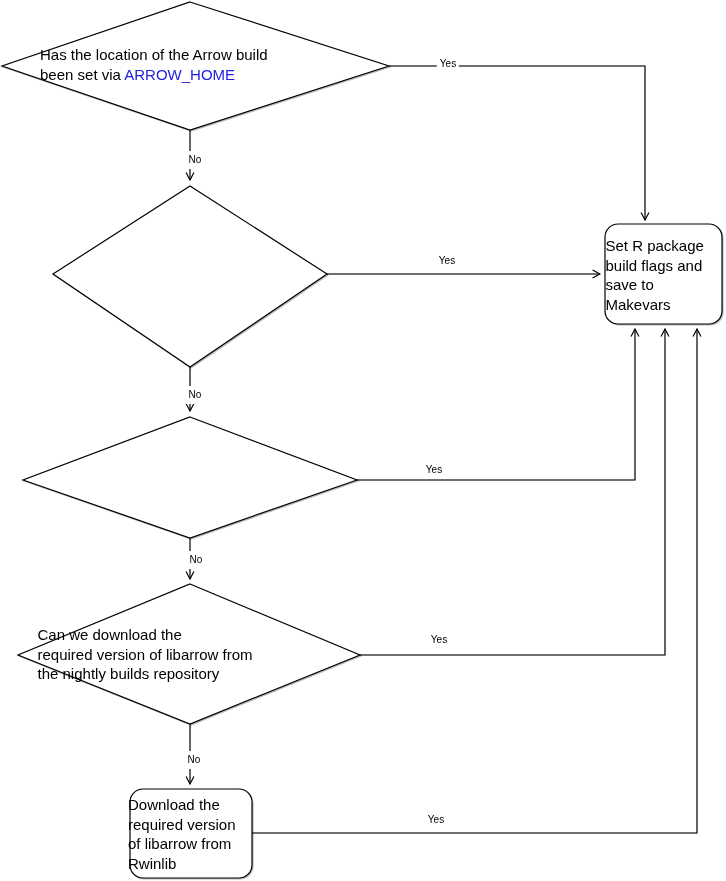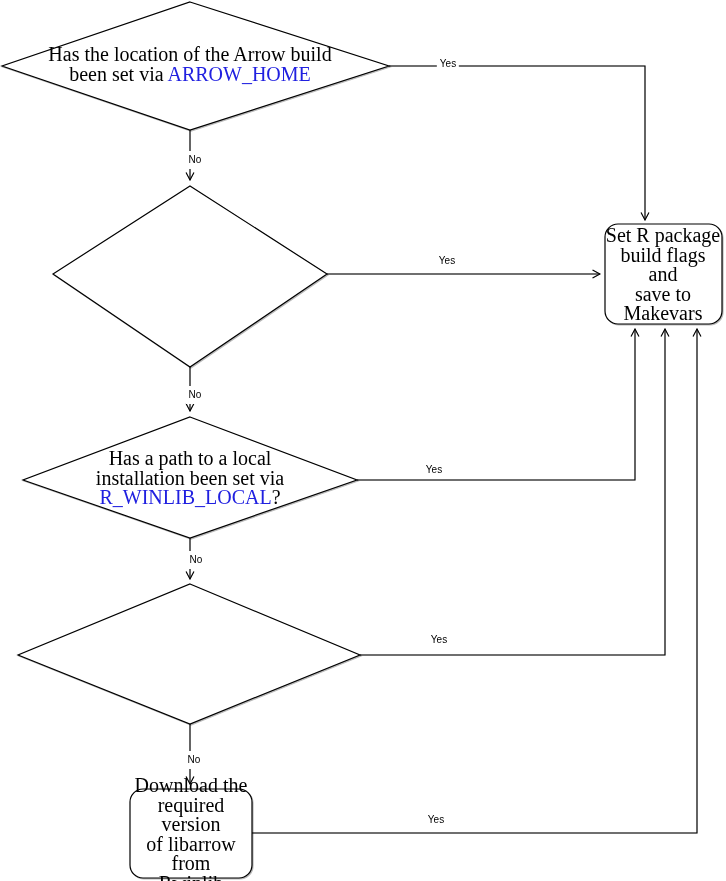--- a/index.html
+++ b/index.html
@@ -21,25 +21,23 @@
   }
   .edge {
     fill: none;
     stroke: #000000;
     stroke-width: 1.1;
     filter: drop-shadow(0.5px 0.8px 0 rgba(0,0,0,0.25));
   }
   .node-text {
     position: absolute;
     transform: translate(-50%, -50%);
-    text-align: center;
     white-space: pre-line;
-    font-size: 20px;
+    font-size: 15px;
     line-height: 19.5px;
-    font-family: Liberation Serif, serif;
   }
   .keyword { color: var(--link-color, #2020e0); cursor: pointer; }
   .edge-label {
     position: absolute;
     transform: translate(-50%, -50%);
     background: #ffffff;
     padding: 0 3px;
     font-size: 10px;
     line-height: 18px;
   }
@@ -71,24 +69,24 @@
     <polygon class="shape" points="190,417 357,480 190,538 23,480"></polygon>
     <polygon class="shape" points="190,584 360,655 190,724 18,655"></polygon>
     <rect class="shape" x="605" y="224" width="117" height="100" rx="13" ry="13"></rect>
     <rect class="shape" x="130" y="789" width="122" height="89" rx="13" ry="13"></rect>
   </svg>
 
   <div class="node-text" style="left:190px; top:64px; width:300px;"><span>Has the location of the Arrow build
 been set via </span><span class="keyword">ARROW_HOME</span><span></span></div>
 
 
-  <div class="node-text" style="left:190px; top:478px; width:250px;"><span>Has a path to a local
-installation been set via
-</span><span class="keyword">R_WINLIB_LOCAL</span><span>?</span></div>
 
+  <div class="node-text" style="left:190px; top:654px; width:305px;">Can we download the
+required version of libarrow from
+the nightly builds repository</div>
 
   <div class="node-text" style="left:663px; top:275px; width:115px;">Set R package
 build flags and
 save to
 Makevars</div>
 
   <div class="node-text" style="left:191px; top:834px; width:126px;">Download the
 required version
 of libarrow from
 Rwinlib</div>

